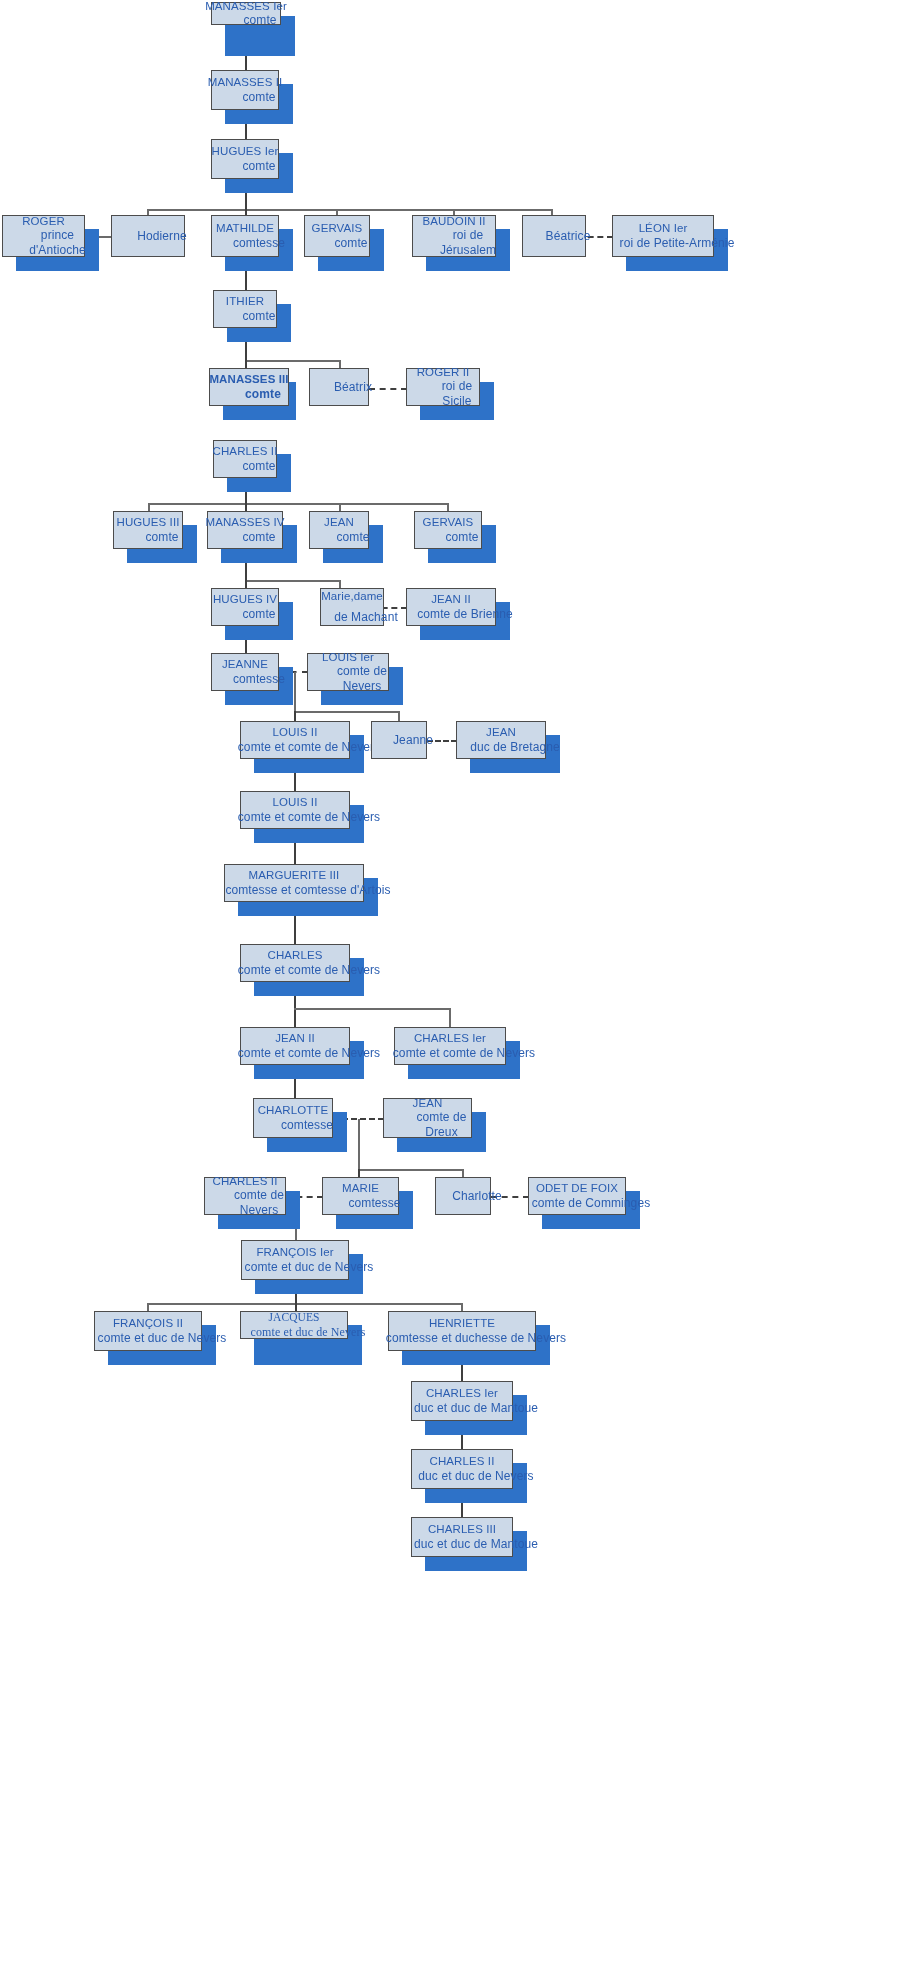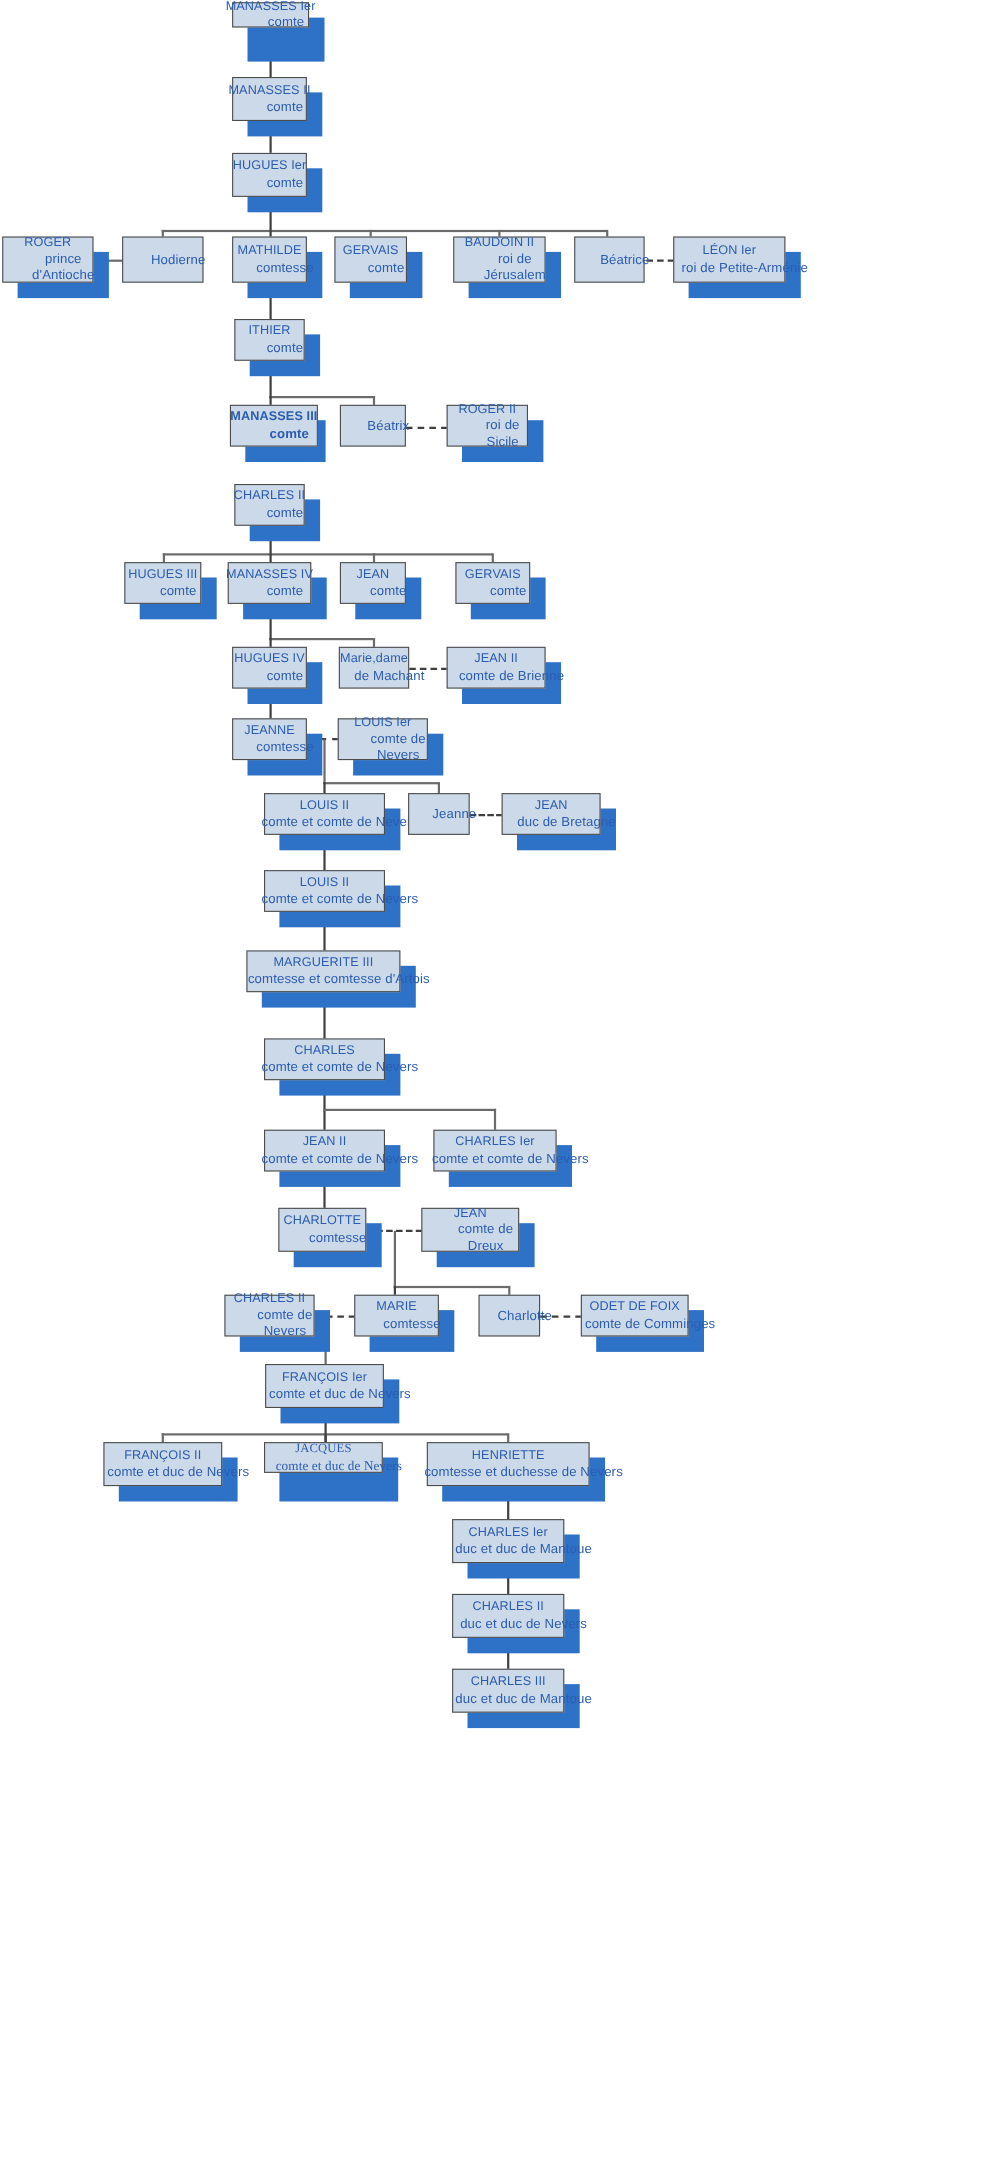--- a/index.html
+++ b/index.html
@@ -209,21 +209,21 @@
     <div class="shadowblk" style="left: 428px; top: 525px; width: 68px; height: 38px;"></div>
     <div class="node" style="left: 414px; top: 511px; width: 68px; height: 38px;">
       <div class="l1">GERVAIS</div>
       <div class="l2">comte</div>
     </div>
     <div class="shadowblk" style="left: 225px; top: 602px; width: 68px; height: 38px;"></div>
     <div class="node" style="left: 211px; top: 588px; width: 68px; height: 38px;">
       <div class="l1">HUGUES IV</div>
       <div class="l2">comte</div>
     </div>
-    <div class="node flat" style="left: 308px; top: 588px; width: 64px; height: 38px;">
+    <div class="node flat" style="left: 320px; top: 588px; width: 64px; height: 38px; justify-content: space-between;">
       <div class="l1">Marie,dame</div>
       <div class="l2">de Machant</div>
     </div>
     <div class="shadowblk" style="left: 420px; top: 602px; width: 90px; height: 38px;"></div>
     <div class="node" style="left: 406px; top: 588px; width: 90px; height: 38px;">
       <div class="l1">JEAN II</div>
       <div class="l2">comte de Brienne</div>
     </div>
     <div class="shadowblk" style="left: 225px; top: 667px; width: 68px; height: 38px;"></div>
     <div class="node" style="left: 211px; top: 653px; width: 68px; height: 38px;">

